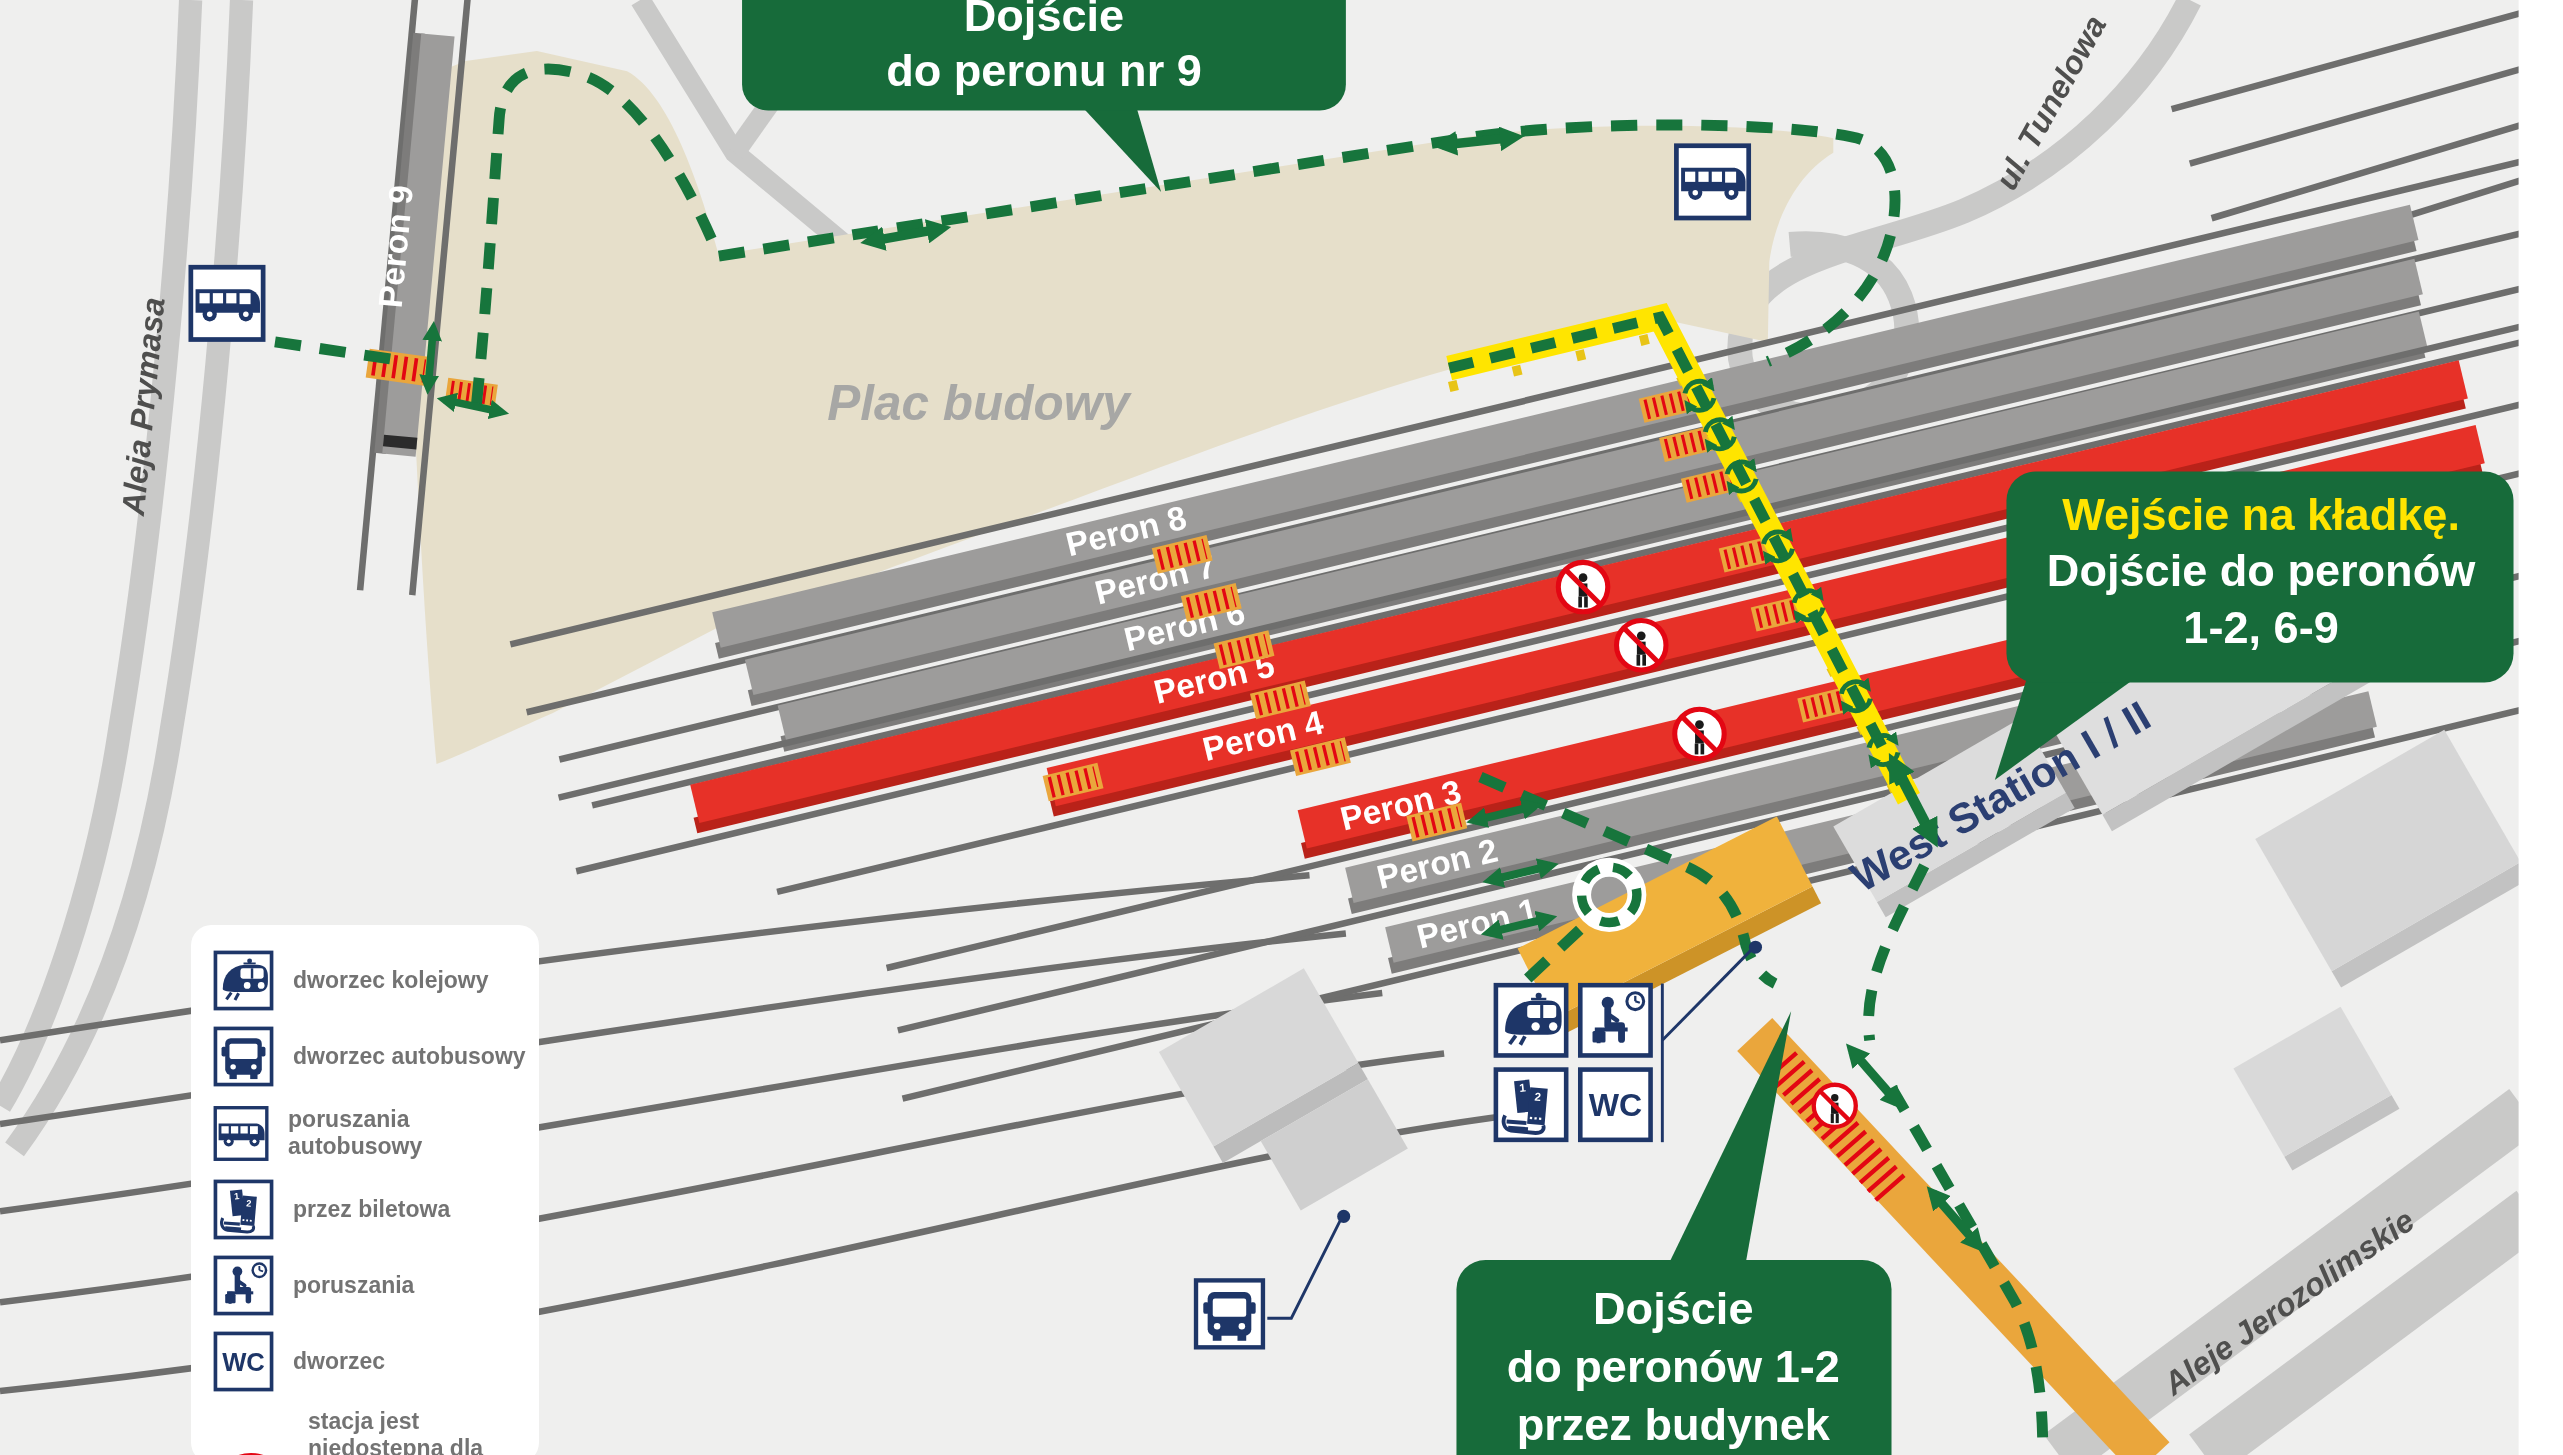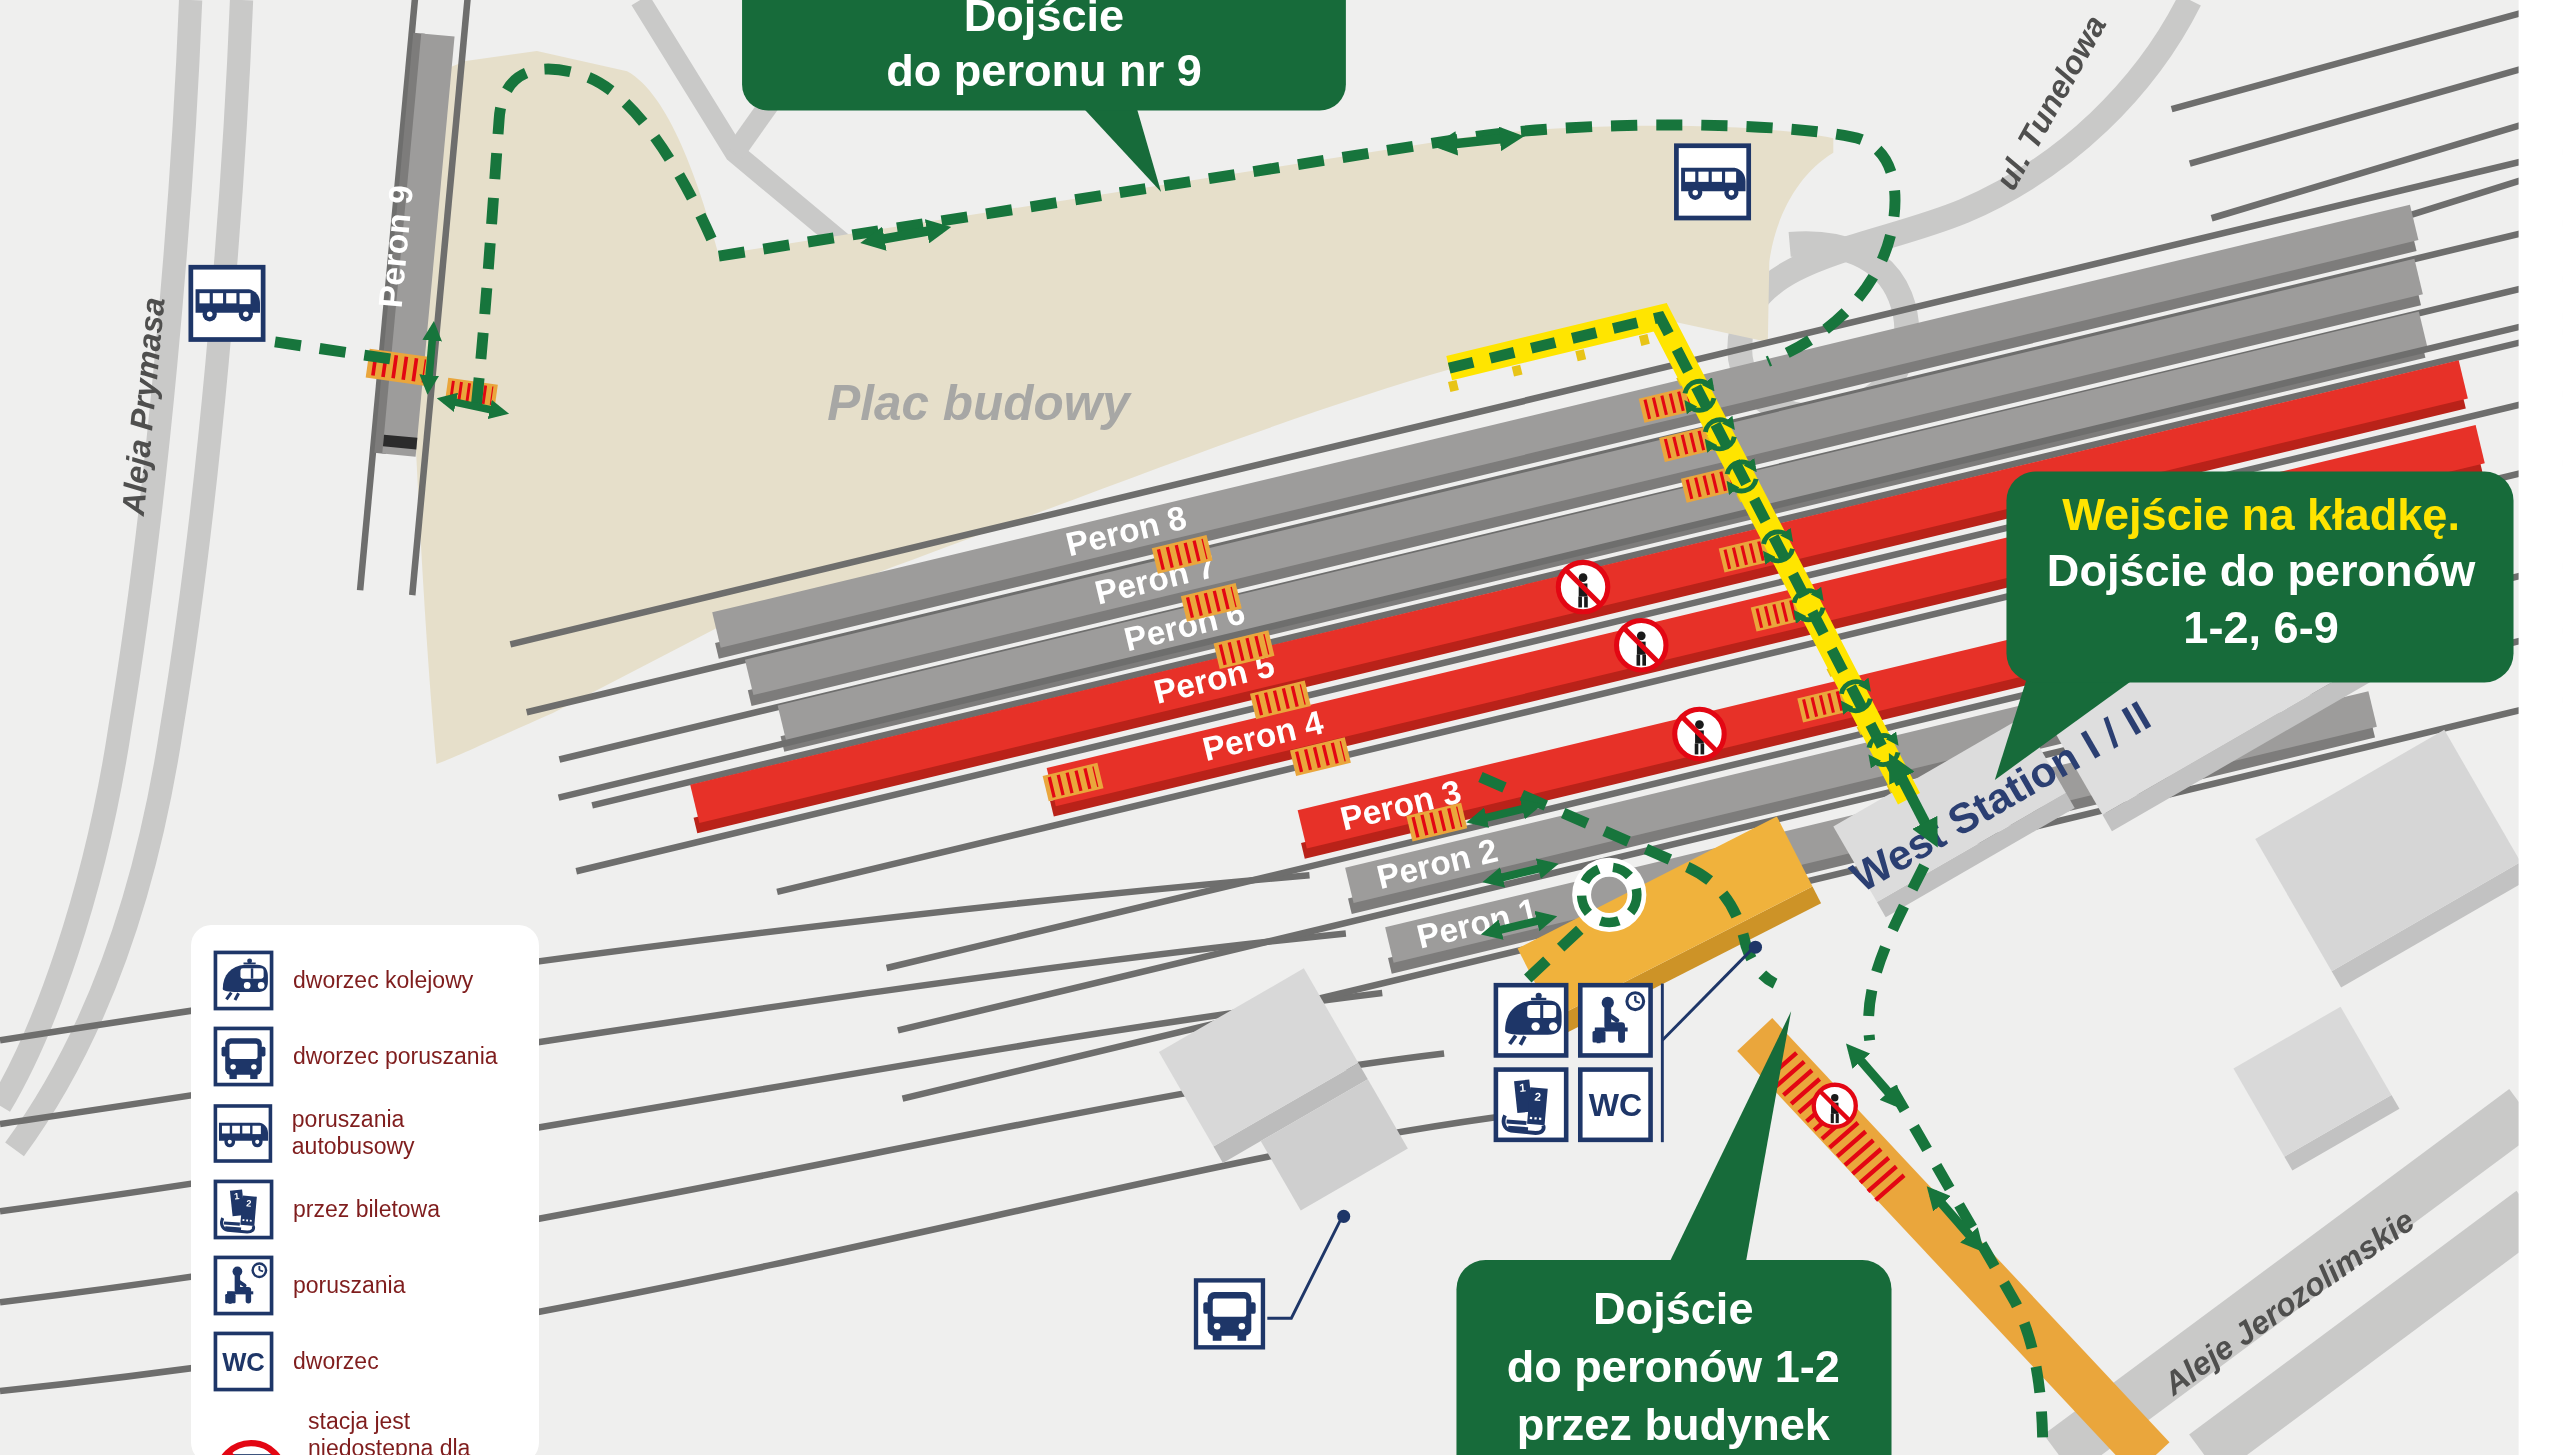--- a/index.html
+++ b/index.html
@@ -10,21 +10,21 @@
   .plat.gray{fill:#9d9c9b;} .plat-side.gray{fill:#7d7c7b;}
   .plat.red{fill:#e73128;} .plat-side.red{fill:#b92219;}
   .plat-label{fill:#ffffff;font-size:46px;font-weight:700;}
   .street-label{fill:#4f4f4e;font-size:44px;font-style:italic;font-weight:600;}
   .gdash{stroke:#17753c;stroke-width:15;fill:none;stroke-dasharray:36 26;}
   .callout-text{fill:#ffffff;font-size:62px;font-weight:700;text-anchor:middle;}
   .callout-box{fill:#176b3a;}
   
   #legend{position:absolute;left:191px;top:925px;width:348px;height:538px;background:#ffffff;border-radius:20.4px;padding:25px 10.2px 0 22px;box-sizing:border-box;}
   .lrow{display:flex;align-items:center;gap:19px;margin-bottom:15.3px;}
-  .lrow .txt{color:#7f1d1d;font-size:23px;font-weight:400;line-height:1.18;}
+  .lrow .txt{color:#737373;font-size:23px;font-weight:700;line-height:1.18;}
 </style>
 </head>
 <body>
 
 <div id="stage">
 <svg id="basemap" width="2563" height="1455" viewBox="0 0 3523 2000" xmlns="http://www.w3.org/2000/svg">
   <defs>
     <marker id="mah" viewBox="0 0 10 10" refX="6" refY="5" markerWidth="2.6" markerHeight="2.6" orient="auto-start-reverse">
       <path d="M0 0 L10 5 L0 10 z" fill="#17753c"></path>
     </marker>
@@ -373,21 +373,21 @@
   <div class="lrow">
     <svg width="61" height="61" viewBox="0 0 100 100">
           <use href="#sym-train"></use>
         </svg>
     <div class="txt">dworzec kolejowy</div>
   </div>
   <div class="lrow">
     <svg width="61" height="61" viewBox="0 0 100 100">
           <use href="#sym-busfront"></use>
         </svg>
-    <div class="txt">dworzec poruszania</div>
+    <div class="txt">dworzec autobusowy</div>
   </div>
   <div class="lrow">
     <svg width="61" height="61" viewBox="0 0 100 100">
           <use href="#sym-busside"></use>
         </svg>
     <div class="txt">poruszania autobusowy</div>
   </div>
   <div class="lrow">
     <svg width="61" height="61" viewBox="0 0 100 100">
           <use href="#sym-ticket"></use>

